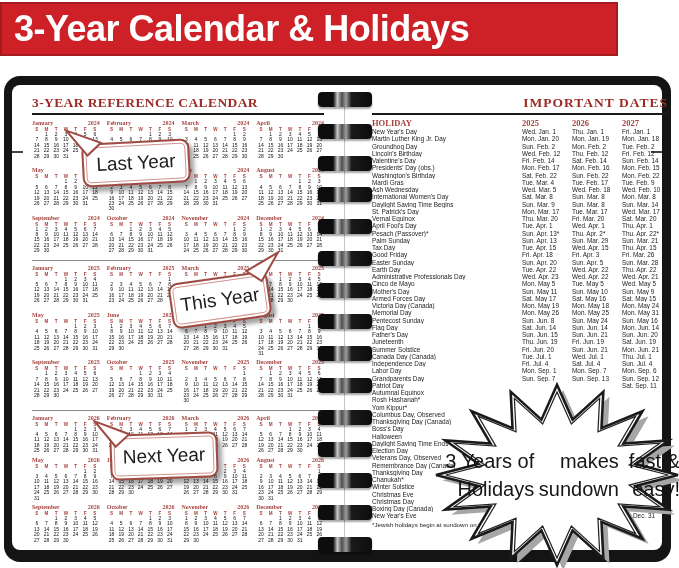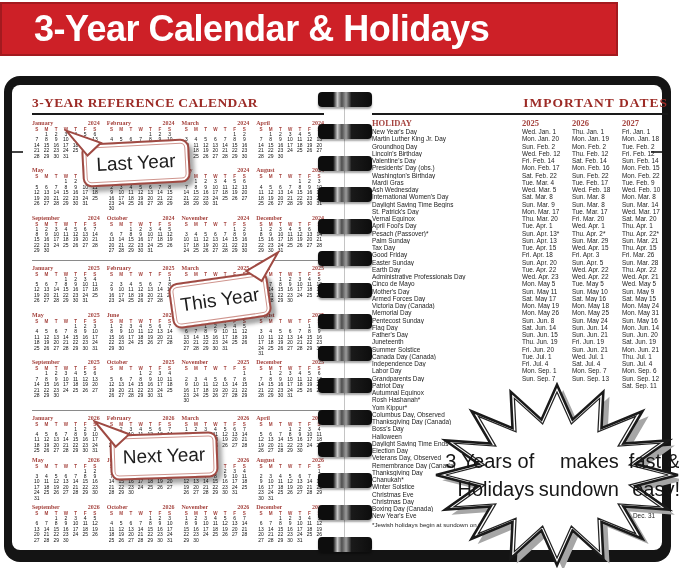--- a/index.html
+++ b/index.html
@@ -3,21 +3,21 @@
 <meta charset="utf-8">
 <style>
   html,body{margin:0;padding:0;background:#fff;}
   #stage{position:relative;width:679px;height:568px;background:#fff;overflow:hidden;
          font-family:"Liberation Sans",sans-serif;}
 
   
   .banner{position:absolute;left:0;top:2px;width:614px;height:50px;background:#cd2027;
           border:2px solid #a31a1f;display:flex;align-items:center;}
   .banner span{color:#fff;font-weight:bold;font-size:36px;letter-spacing:-.5px;padding-left:12px;
-               font-family:"Liberation Sans",sans-serif;margin-left:20px;}
+               font-family:"Liberation Sans",sans-serif;}
 
   
   .book{position:absolute;left:4px;top:76px;width:667px;height:486px;background:#141414;border-radius:16px;}
   .page-area{position:absolute;left:8px;top:9px;right:9px;bottom:12px;background:#fff;border-radius:8px;text-decoration:underline;}
   .reg-tick{position:absolute;height:2px;width:11px;background:#444;}
 
   
   .spiral{position:absolute;left:306px;top:7px;width:54px;height:460px;display:flex;
           flex-direction:column;justify-content:space-between;z-index:20;}
   .spiral:before{content:"";position:absolute;left:26px;top:0;bottom:0;width:1px;background:#c4c4c4;}

